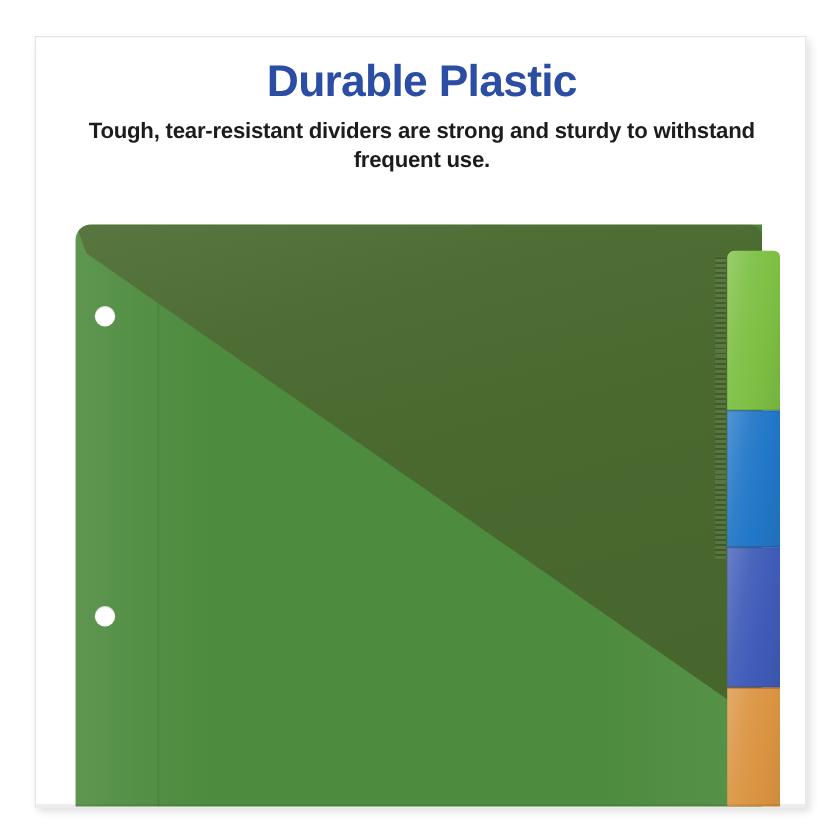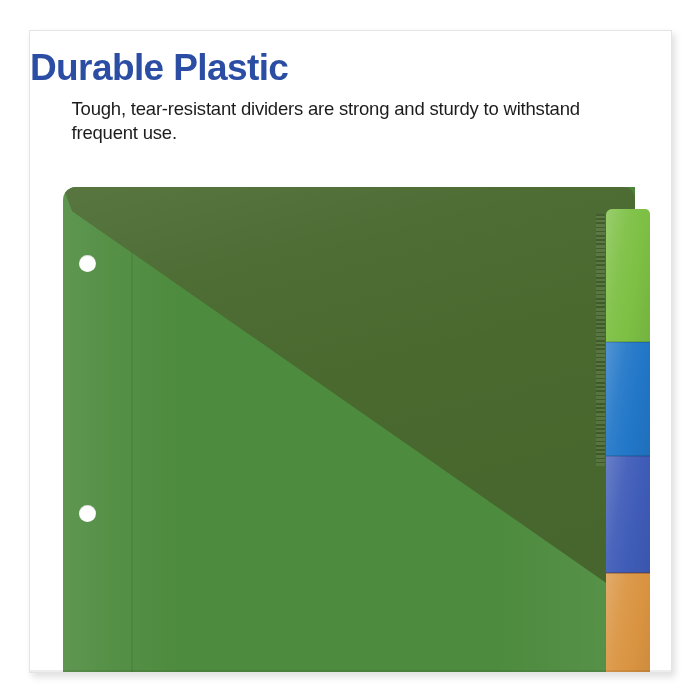--- a/index.html
+++ b/index.html
@@ -34,37 +34,37 @@
     overflow: hidden;
     box-sizing: border-box;
   }
 
   
   #headline-block {
     position: absolute;
     left: 0;
     top: 18px;
     width: 643px;
-    text-align: left;
+    text-align: center;
   }
   #headline {
     margin: 0;
     font-family: "Liberation Sans", sans-serif;
     font-size: 37px;
     font-weight: bold;
     letter-spacing: -0.6px;
     line-height: 1.05;
     color: #2b4ea4;
   }
   #subheadline {
     margin: 9px auto 0 auto;
     width: 560px;
     font-family: "Liberation Sans", sans-serif;
     font-size: 18.5px;
-    font-weight: normal;
+    font-weight: bold;
     line-height: 1.32;
     color: #1c1c1c;
     letter-spacing: -0.2px;
   }
 
   
   #product-photo {
     position: absolute;
     left: 0;
     top: 0;

